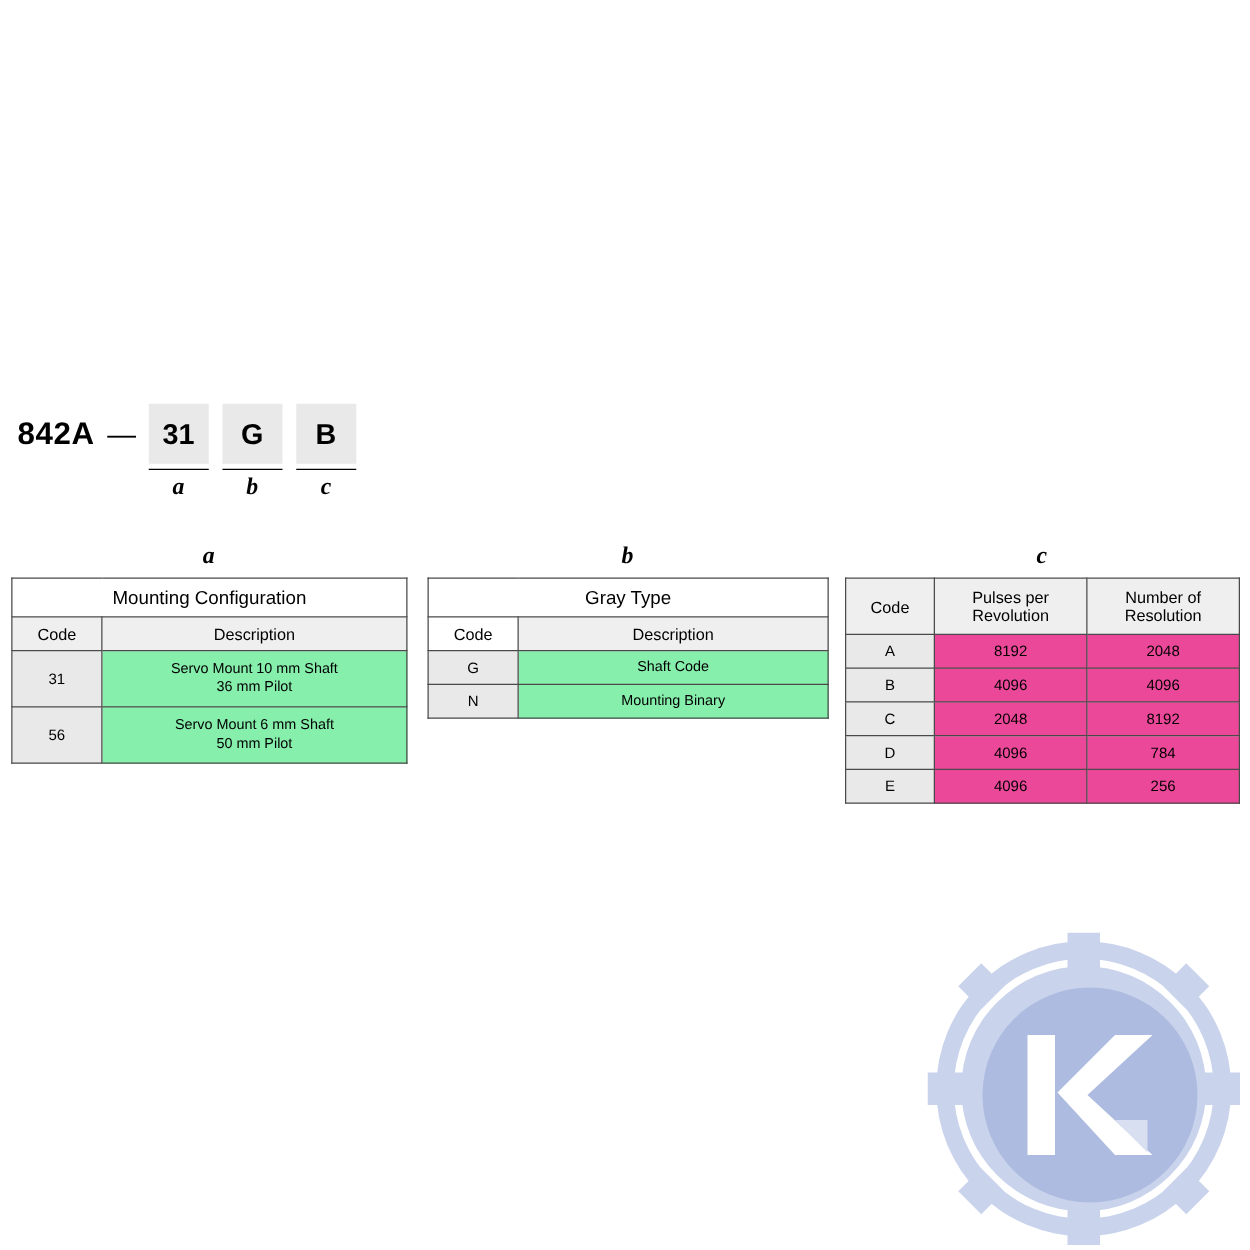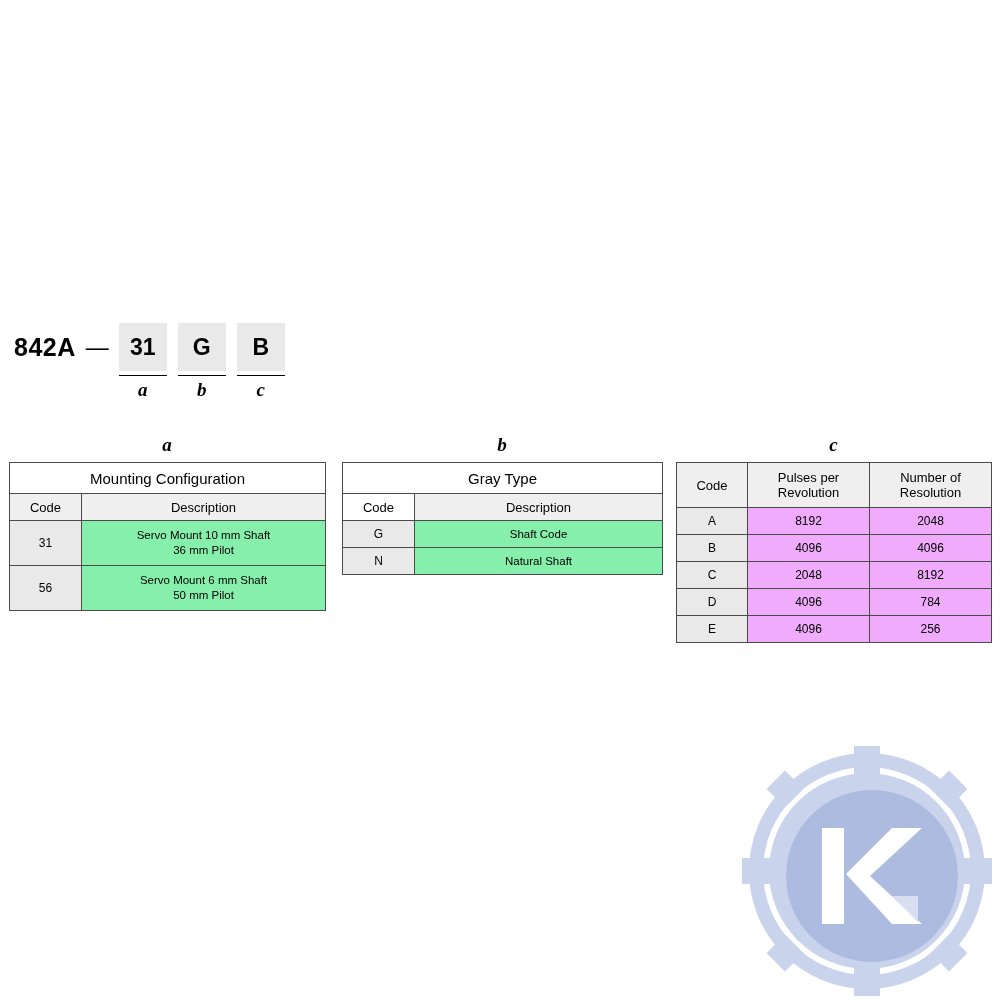--- a/index.html
+++ b/index.html
@@ -112,21 +112,21 @@
     font-size: 12px;
   }
   .t-desc {
     font-size: 11.5px;
     line-height: 15px;
     background: #86efac;
     padding: 3px 4px;
   }
   .t-val {
     font-size: 12px;
-    background: #f0abfc;
+    background: #ec4899;
     height: 26px;
   }
   .row-tall td { height: 44px; }
   .row-norm td { height: 26px; }
   .two-line { line-height: 15px; }
 
   
   #watermark {
     position: absolute;
     right: 8px;
@@ -212,21 +212,21 @@
       <tr>
         <td class="t-head white">Code</td>
         <td class="t-head">Description</td>
       </tr>
       <tr class="row-norm">
         <td class="t-code">G</td>
         <td class="t-desc">Shaft Code</td>
       </tr>
       <tr class="row-norm">
         <td class="t-code">N</td>
-        <td class="t-desc">Natural Shaft</td>
+        <td class="t-desc">Mounting Binary</td>
       </tr>
     </tbody>
       </table>
   </div>
 
   <div class="tbl-block" style="left:676px; top:434px; width:315px;">
     <div class="tbl-key">c</div>
     <table class="spec" style="width:315px;">
       <colgroup>
           <col style="width:71px">

